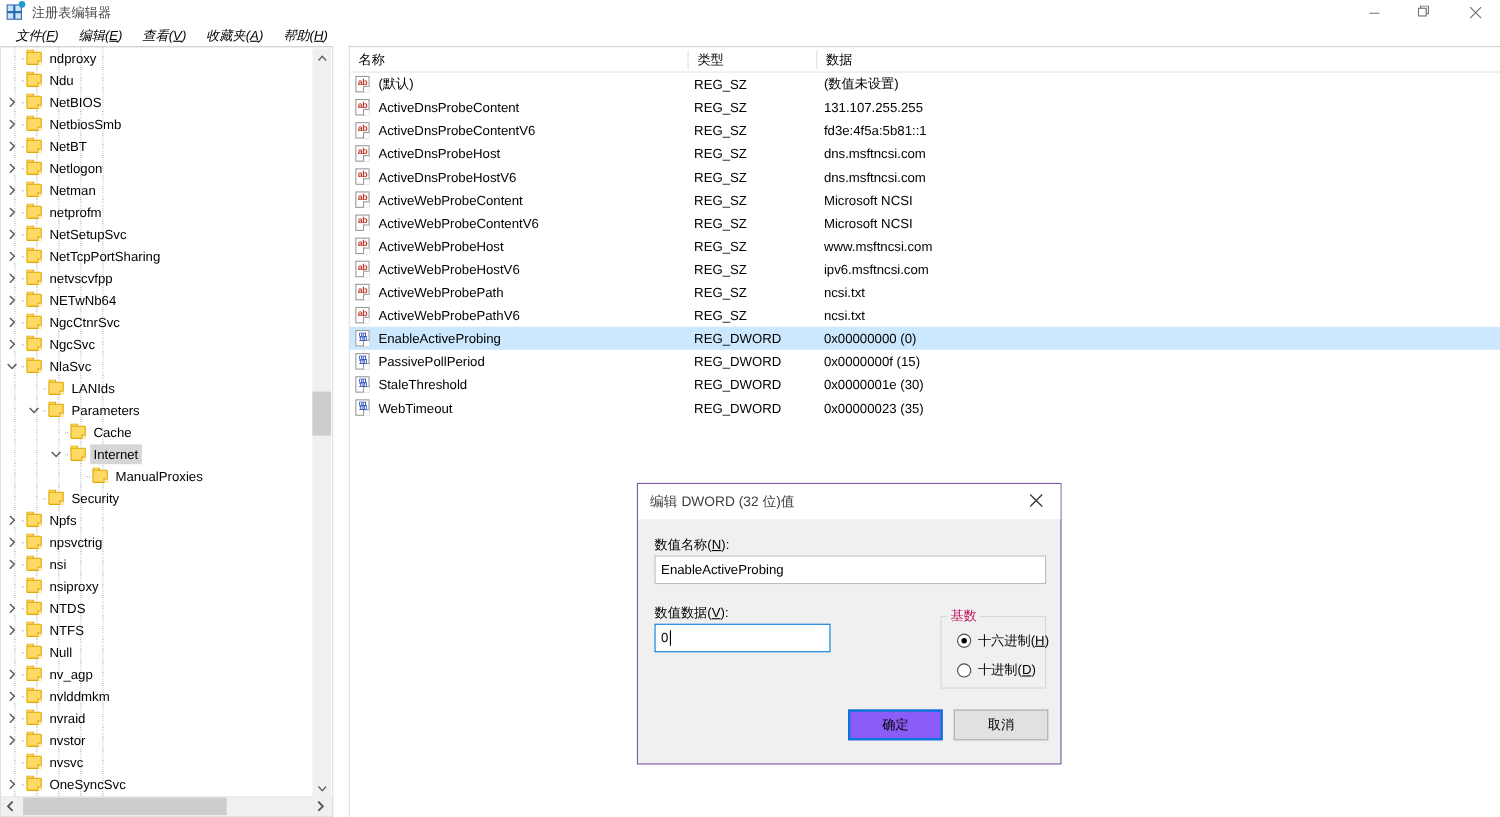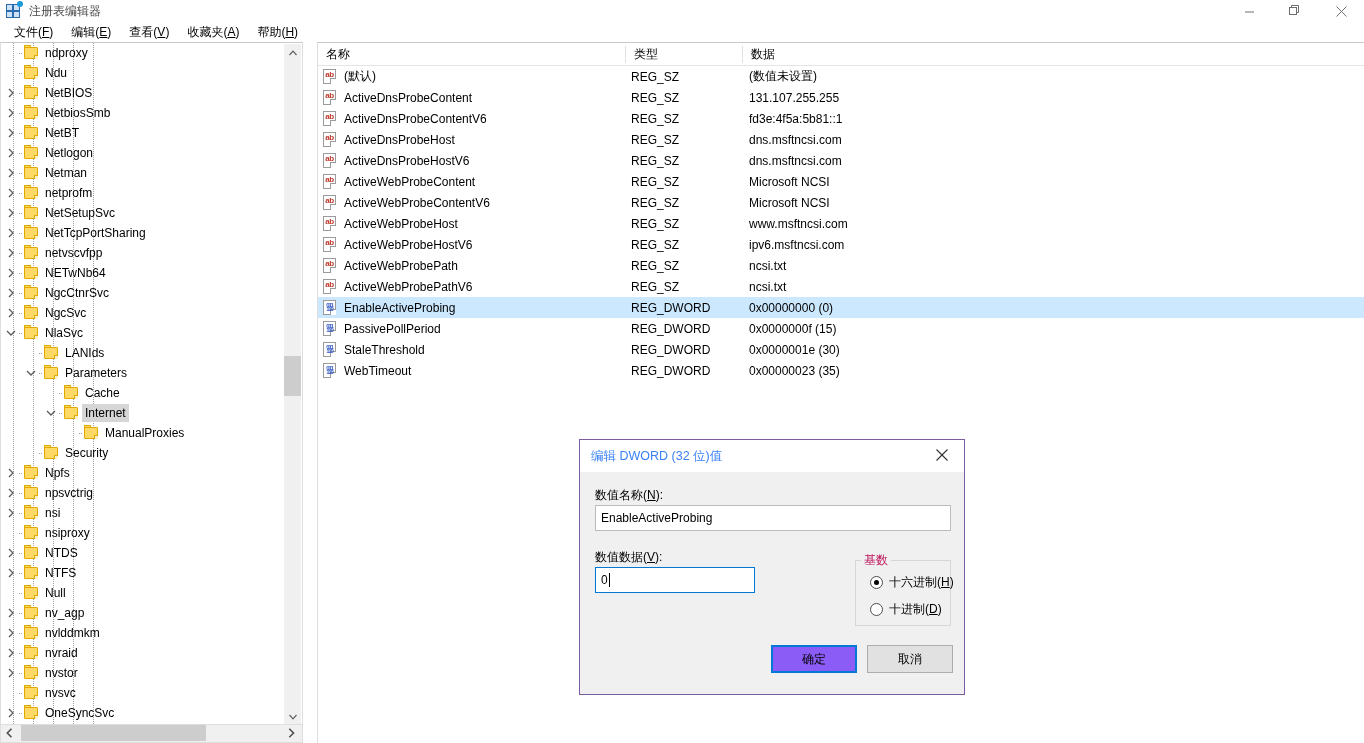--- a/index.html
+++ b/index.html
@@ -45,21 +45,21 @@
     width: 46px; height: 22px;
     display: flex; align-items: center; justify-content: center;
     color: #6e6e6e;
   }
   .win-btn svg { display: block; }
 
   
   #menubar {
     position: absolute; left: 0; top: 22px; width: 1345px; height: 20px;
     background: #ffffff;
-    display: flex; align-items: center; padding-left: 5px;
+    display: flex; align-items: center; padding-left: 5px; font-style: italic;
   }
   .menu-item {
     font-size: 12px; color: #000000;
     padding: 2px 9px 2px 9px;
     white-space: nowrap; line-height: 16px;
   }
   .menu-item u { text-decoration: underline; }
 
   
   #workarea {
@@ -223,21 +223,21 @@
     background: #f0f0f0;
     border: 1px solid #7a5c9e;
     box-shadow: 0 0 0 0 rgba(0,0,0,0);
   }
   #dlg-title {
     position: relative; height: 32px; width: 100%;
     background: #ffffff;
     display: flex; align-items: center;
   }
   #dlg-title-text {
-    font-size: 12.5px; color: #3b82f6; margin-left: 11px; white-space: nowrap;
+    font-size: 12.5px; color: #404040; margin-left: 11px; white-space: nowrap;
   }
   #dlg-close {
     position: absolute; right: 0; top: 0; width: 44px; height: 30px;
     display: flex; align-items: center; justify-content: center;
     color: #333333;
   }
   .dlg-label {
     position: absolute; font-size: 12px; color: #000000; white-space: nowrap;
   }
   .dlg-input {

